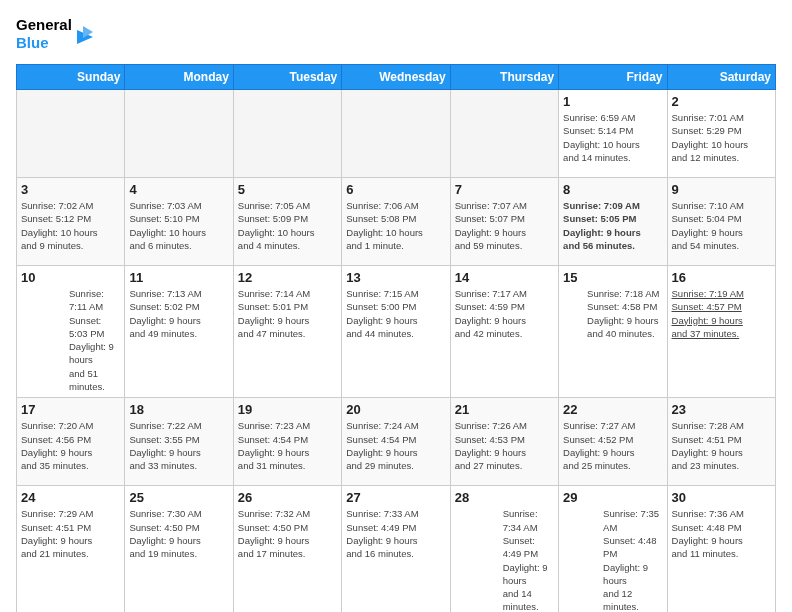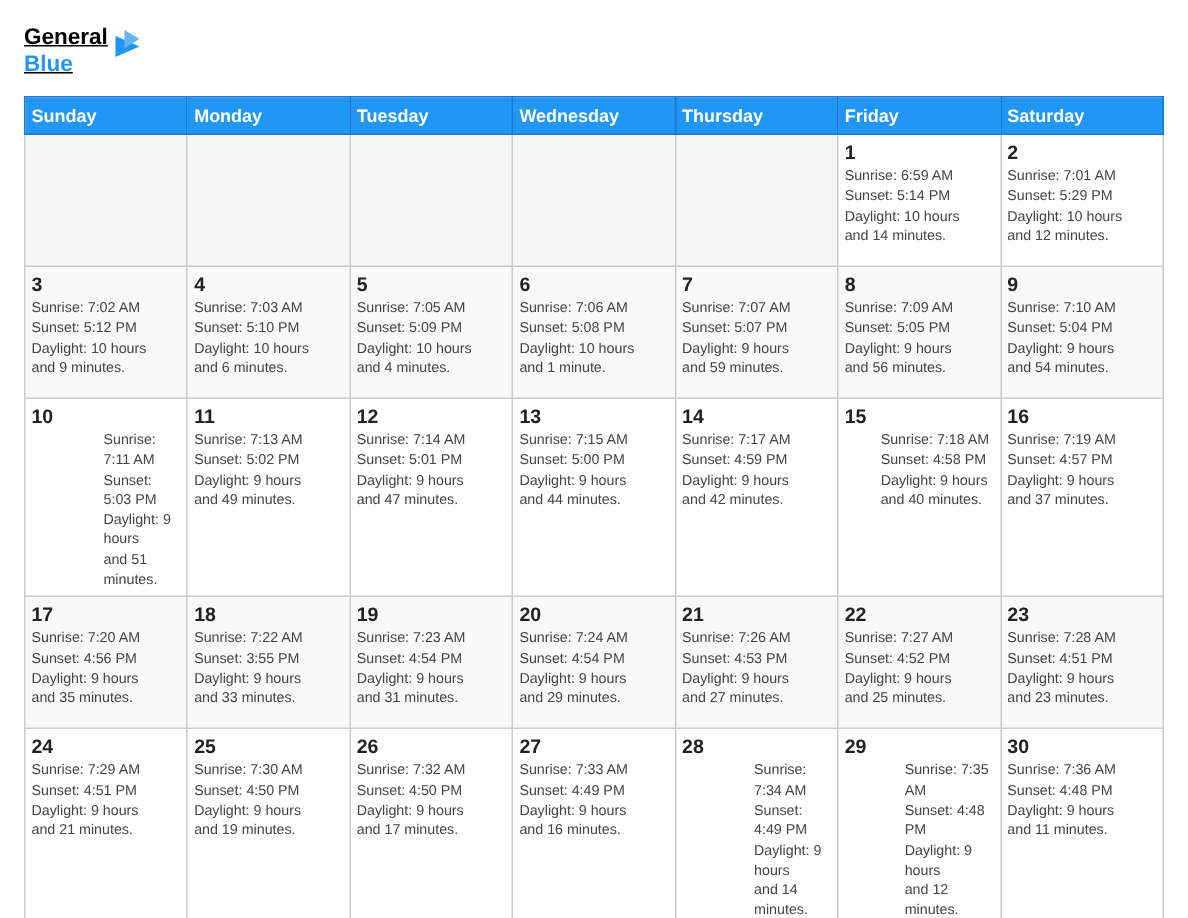--- a/index.html
+++ b/index.html
@@ -11,23 +11,22 @@
       padding: 16px;
     }
     .header {
       display: flex;
       align-items: flex-start;
       justify-content: space-between;
       margin-bottom: 12px;
     }
     .logo {
       display: flex;
-      align-items: flex-start;
+      align-items: flex-end;
       gap: 1px;
-      text-decoration: underline;
     }
     .title-block {
       text-align: right;
     }
     .month-title {
       font-size: 32px;
       font-weight: bold;
       color: #333;
     }
     .location {
@@ -37,21 +36,21 @@
     .calendar {
       width: 100%;
       border-collapse: collapse;
       table-layout: fixed;
     }
     .calendar th {
       background: #2196F3;
       color: #fff;
       font-size: 12px;
       padding: 5px 4px;
-      text-align: left;
+      text-align: right;
       border: 1px solid #1976D2;
     }
     .calendar td {
       border: 1px solid #ccc;
       vertical-align: top;
       padding: 4px;
       height: 88px;
       background: #fff;
       font-size: 10px;
       color: #333;
@@ -158,21 +157,21 @@
         </td>
         <td class="alt-row">
           <span class="day-num">7</span>
           <div class="day-info" style="white-space: pre-line;">Sunrise: 7:07 AM
 Sunset: 5:07 PM
 Daylight: 9 hours
 and 59 minutes.</div>
         </td>
         <td class="alt-row">
           <span class="day-num">8</span>
-          <div class="day-info" style="white-space: pre-line;">Sunrise: 7:09 AM
+          <div class="day-info" style="white-space: pre-line; font-weight: bold;">Sunrise: 7:09 AM
 Sunset: 5:05 PM
 Daylight: 9 hours
 and 56 minutes.</div>
         </td>
         <td class="alt-row">
           <span class="day-num">9</span>
           <div class="day-info" style="white-space: pre-line;">Sunrise: 7:10 AM
 Sunset: 5:04 PM
 Daylight: 9 hours
 and 54 minutes.</div>
@@ -216,21 +215,21 @@
         </td>
         <td>
           <span class="day-num">15</span>
           <div class="day-info" style="white-space: pre-line; margin-left: 24px;">Sunrise: 7:18 AM
 Sunset: 4:58 PM
 Daylight: 9 hours
 and 40 minutes.</div>
         </td>
         <td>
           <span class="day-num">16</span>
-          <div class="day-info" style="white-space: pre-line;">Sunrise: 7:19 AM
+          <div class="day-info" style="white-space: pre-line; text-decoration: underline;">Sunrise: 7:19 AM
 Sunset: 4:57 PM
 Daylight: 9 hours
 and 37 minutes.</div>
         </td>
       </tr>
       <tr>
         <td class="alt-row">
           <span class="day-num">17</span>
           <div class="day-info" style="white-space: pre-line;">Sunrise: 7:20 AM
 Sunset: 4:56 PM

